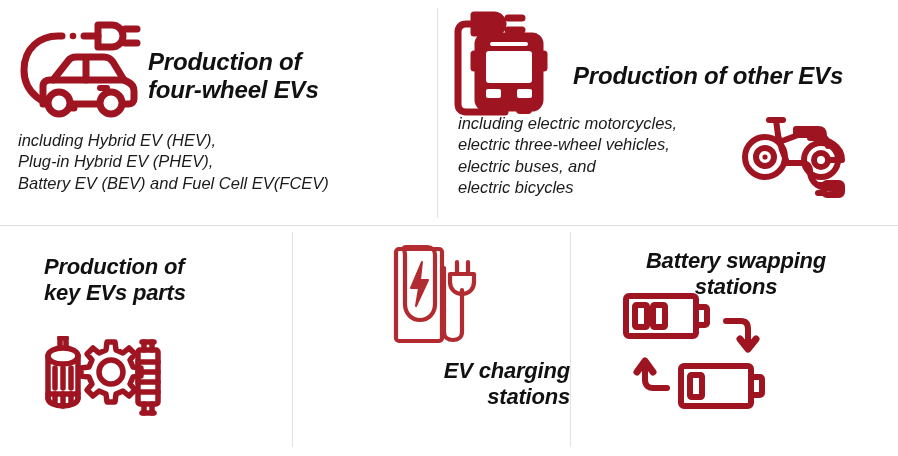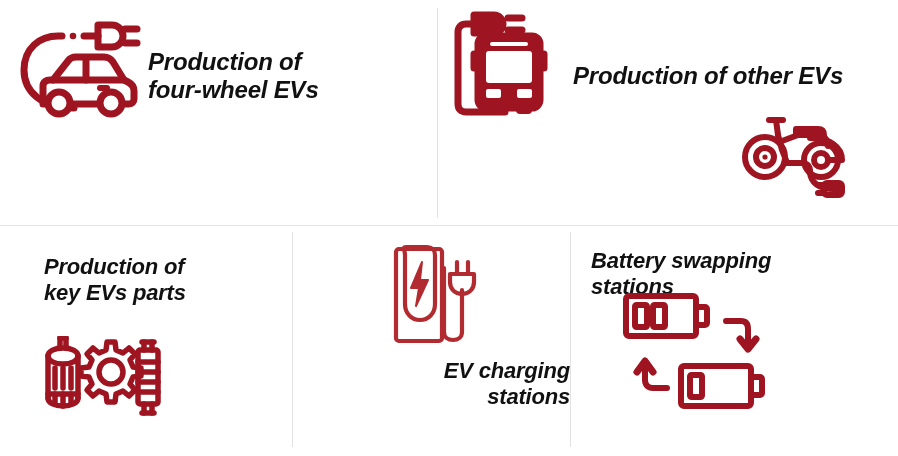--- a/index.html
+++ b/index.html
@@ -83,21 +83,21 @@
   #panel-charging .heading {
     position: absolute; left: 0px; top: 132px;
     width: 277px; text-align: right;
     font-size: 22px;
   }
 
   
   #panel-swap { left: 571px; top: 226px; width: 327px; height: 230px; }
   #panel-swap .heading {
     position: absolute; left: 20px; top: 22px;
-    width: 290px; text-align: left;
+    width: 290px; text-align: center;
     font-size: 22px;
   }
   #panel-swap .icon-wrap { position: absolute; left: 52px; top: 62px; }
 
   svg { display: block; }
 </style>
 </head>
 <body>
 
 <div id="infographic">
@@ -133,20 +133,23 @@
         <path d="M88 74 L 95 74" stroke-width="6"></path>
 
         <circle cx="47" cy="89" r="11" fill="#ffffff"></circle>
         <circle cx="99" cy="89" r="11" fill="#ffffff"></circle>
       </svg>
     </div>
 
     <div class="heading">Production of
 four-wheel EVs</div>
 
+    <div class="body-text">including Hybrid EV (HEV),
+Plug-in Hybrid EV (PHEV),
+Battery EV (BEV) and Fuel Cell EV(FCEV)</div>
   </div>
 
   <div class="panel" id="panel-other-ev">
 
     <div class="icon-wrap">
       <svg width="106" height="108" viewBox="0 0 106 108" fill="none" stroke="#9e1421" stroke-width="7" stroke-linecap="round" stroke-linejoin="round">
 
         <path d="M22 14 L 14 14 C 9 14, 6 17, 6 22 L 6 94 C 6 99, 9 102, 14 102 L 53 102"></path>
 
         <path d="M22 5 L 42 5 A 9 9 0 0 1 51 14 A 9 9 0 0 1 42 23 L 22 23 Z" fill="#9e1421"></path>
@@ -165,20 +168,24 @@
         <path d="M22 44 L 22 58" stroke-width="7"></path>
         <path d="M92 44 L 92 58" stroke-width="7"></path>
 
         <path d="M38 100 L 46 100" stroke-width="8"></path>
         <path d="M68 100 L 76 100" stroke-width="8"></path>
       </svg>
     </div>
 
     <div class="heading">Production of other EVs</div>
 
+    <div class="body-text">including electric motorcycles,
+electric three-wheel vehicles,
+electric buses, and
+electric bicycles</div>
 
     <div class="scooter-wrap">
       <svg width="125" height="100" viewBox="0 0 125 100" fill="none" stroke="#9e1421" stroke-width="6" stroke-linecap="round" stroke-linejoin="round">
 
         <circle cx="27" cy="52" r="20"></circle>
         <circle cx="27" cy="52" r="9"></circle>
         <circle cx="27" cy="52" r="2.6" fill="#9e1421" stroke="none"></circle>
 
         <circle cx="83" cy="55" r="17"></circle>
         <circle cx="83" cy="55" r="7"></circle>

